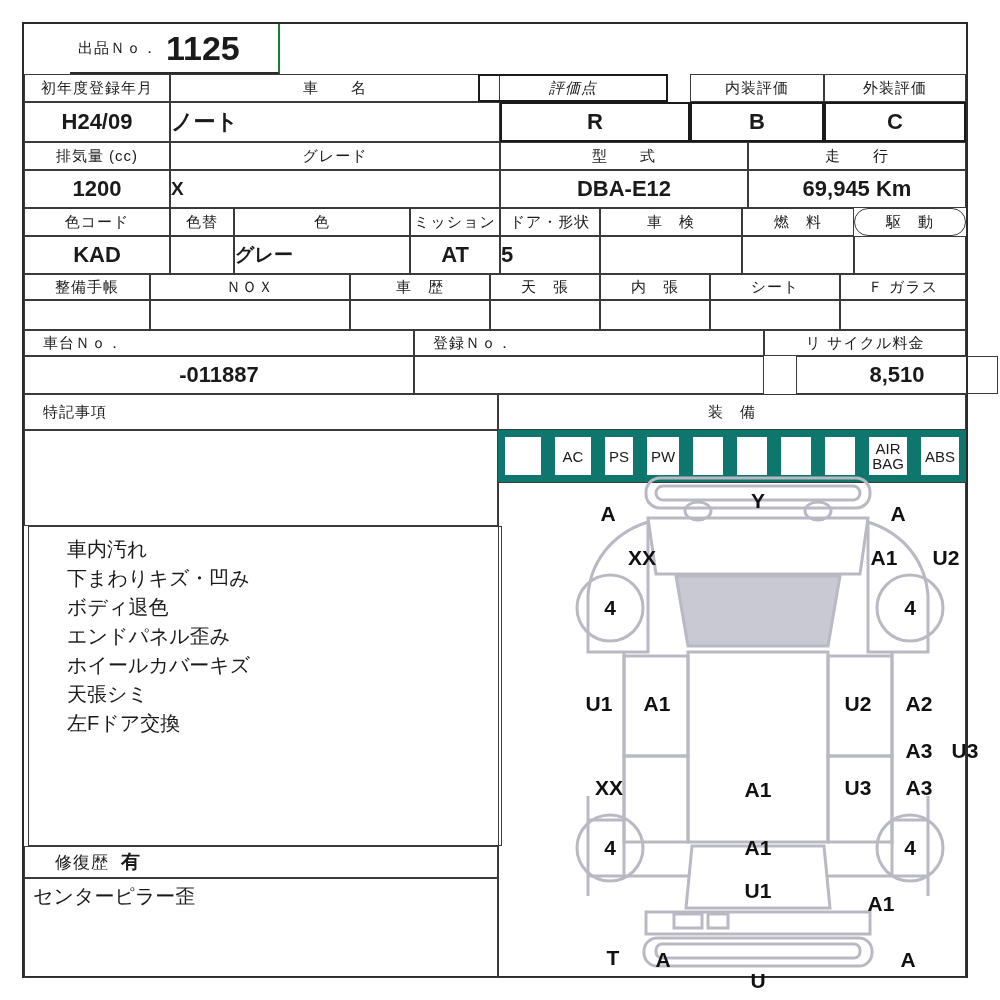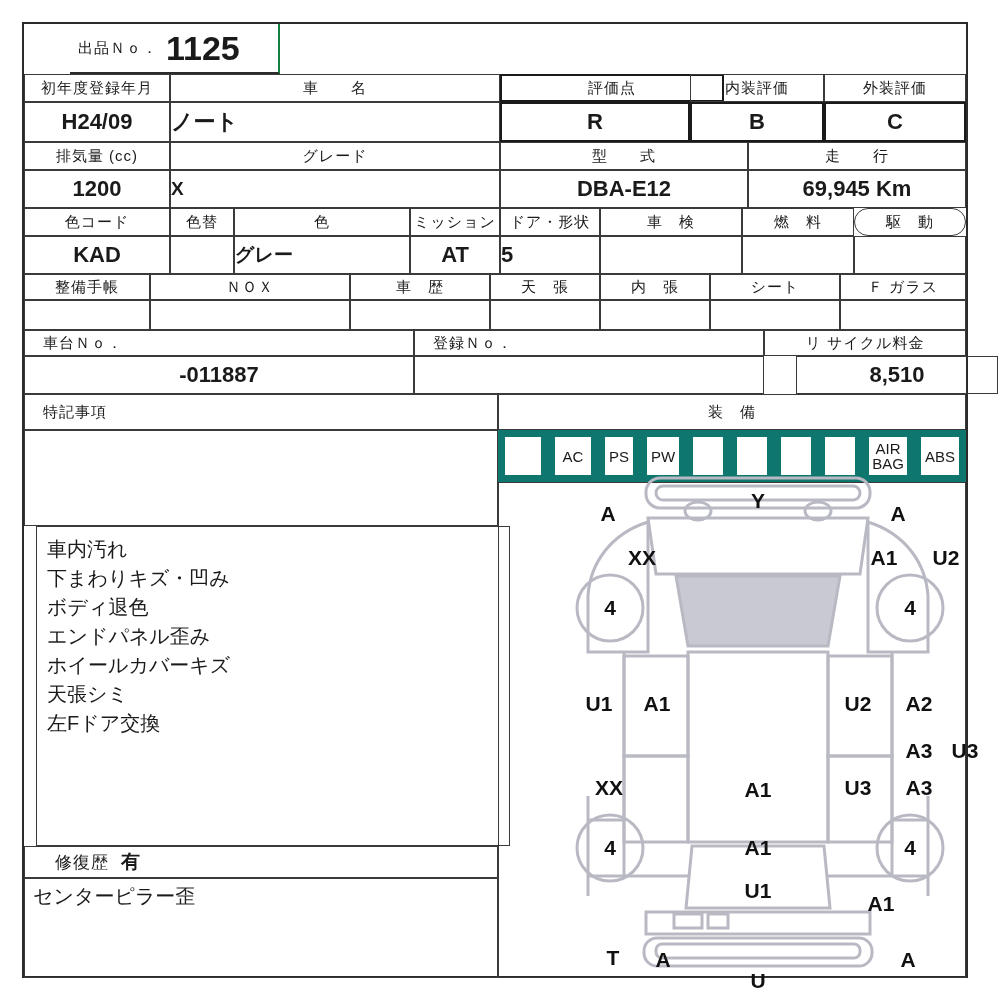--- a/index.html
+++ b/index.html
@@ -92,21 +92,21 @@
 
 <div id="sheet">
 
   <div id="lotbox">
     <span id="lotlabel">出品Ｎｏ．</span>
     <span id="lotno">1125</span>
   </div>
 
   <div class="cell lbl" style="left:0;top:50px;width:146px;height:28px;">初年度登録年月</div>
   <div class="cell lbl" style="left:146px;top:50px;width:330px;height:28px;">車　　名</div>
-  <div class="cell lbl thick" style="left:476px;top:50px;width:224px;height:28px;">評価点</div>
+  <div class="cell lbl thick" style="left:454px;top:50px;width:190px;height:28px;font-style:italic;">評価点</div>
   <div class="cell lbl" style="left:666px;top:50px;width:134px;height:28px;">内装評価</div>
   <div class="cell lbl" style="left:800px;top:50px;width:142px;height:28px;">外装評価</div>
 
   <div class="cell val ctr" style="left:0;top:78px;width:146px;height:40px;">H24/09</div>
   <div class="cell val lft" style="left:146px;top:78px;width:330px;height:40px;">ノート</div>
   <div class="cell val ctr thick" style="left:476px;top:78px;width:190px;height:40px;">R</div>
   <div class="cell val ctr thick" style="left:666px;top:78px;width:134px;height:40px;">B</div>
   <div class="cell val ctr thick" style="left:800px;top:78px;width:142px;height:40px;">C</div>
 
   <div class="cell lbl" style="left:0;top:118px;width:146px;height:28px;">排気量 (cc)</div>
@@ -159,21 +159,21 @@
 
   <div class="cell val ctr" style="left:0;top:332px;width:390px;height:38px;">-011887</div>
   <div class="cell val ctr" style="left:390px;top:332px;width:350px;height:38px;"></div>
   <div class="cell val ctr" style="left:772px;top:332px;width:202px;height:38px;">8,510</div>
 
   <div class="cell lbl" style="left:0;top:370px;width:474px;height:36px;justify-content:flex-start;padding-left:18px;">特記事項</div>
   <div class="cell lbl" style="left:474px;top:370px;width:468px;height:36px;">装　備</div>
 
   <div class="cell" style="left:0;top:406px;width:474px;height:96px;"></div>
 
-  <div class="cell" style="left:12px;top:502px;width:474px;height:320px;">
+  <div class="cell" style="left:4px;top:502px;width:474px;height:320px;padding-left:28px;">
     <div id="remarks" style="left:0;top:8px;position:relative;">
       <div>車内汚れ</div>
       <div>下まわりキズ・凹み</div>
       <div>ボディ退色</div>
       <div>エンドパネル歪み</div>
       <div>ホイールカバーキズ</div>
       <div>天張シミ</div>
       <div>左Fドア交換</div>
     </div>
   </div>

